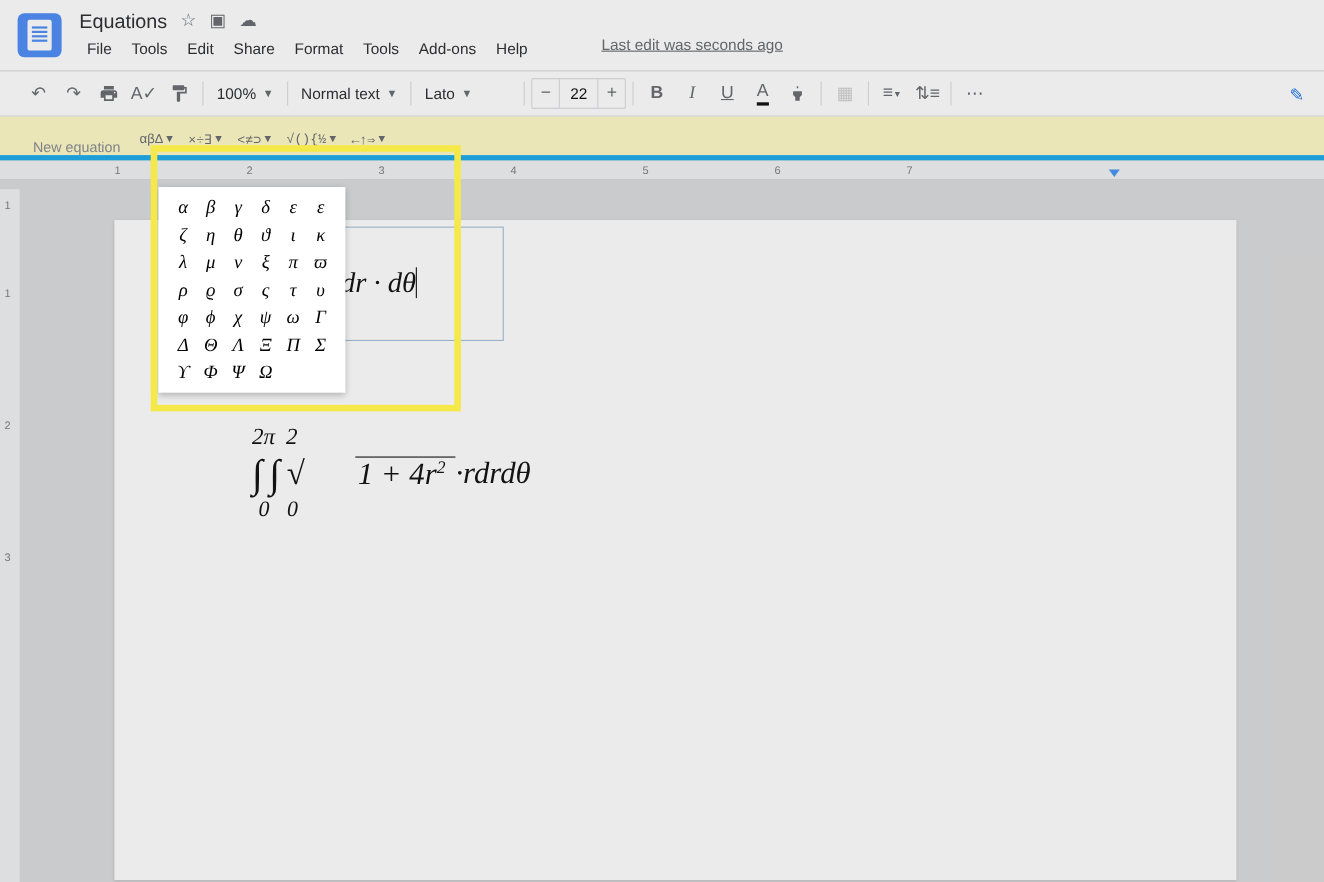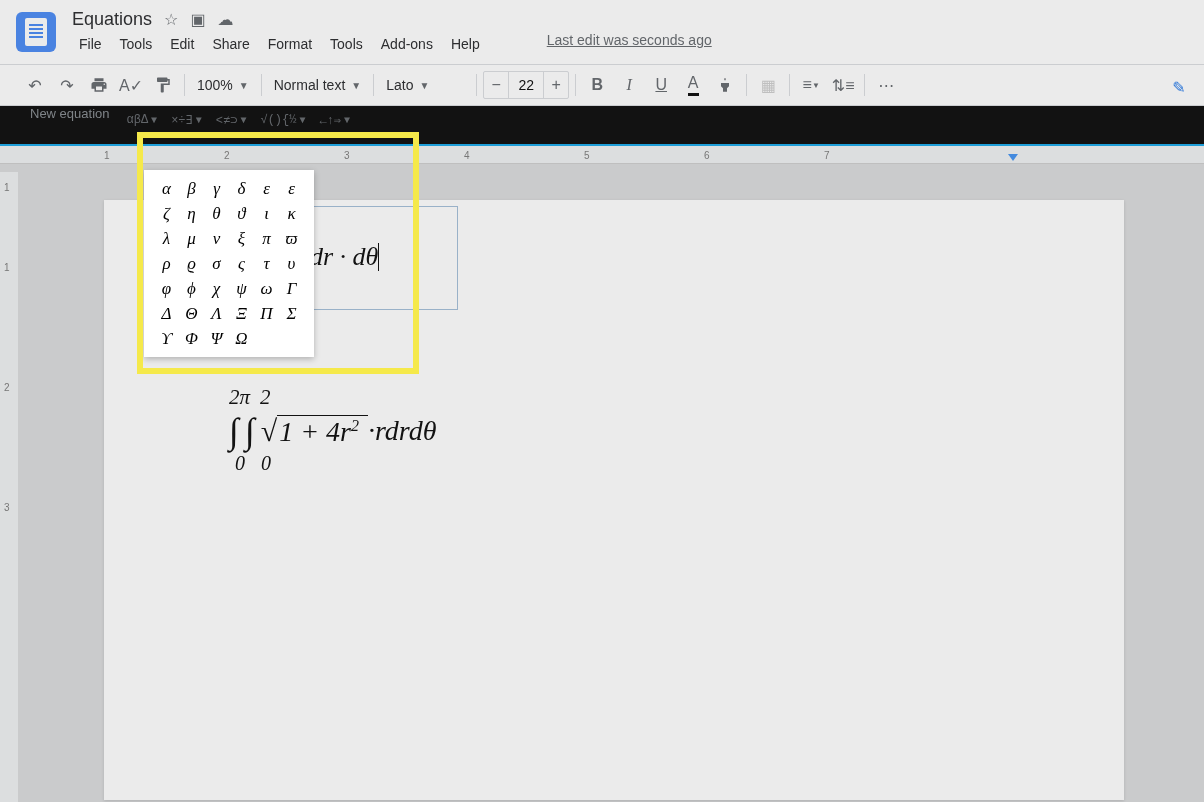--- a/index.html
+++ b/index.html
@@ -25,21 +25,21 @@
 .tool-btn { width: 30px; height: 30px; display: flex; align-items: center; justify-content: center; color: #5f6368; cursor: pointer; border-radius: 2px; font-size: 16px; }
 .tool-sep { width: 1px; height: 22px; background: #dadce0; margin: 0 4px; }
 .tool-dd { display: flex; align-items: center; padding: 0 6px; height: 30px; font-size: 14px; color: #202124; cursor: pointer; gap: 6px; }
 .caret { font-size: 10px; color: #5f6368; }
 .font-size-group { display: flex; align-items: center; border: 1px solid #dadce0; border-radius: 2px; }
 .fs-btn { width: 24px; height: 26px; display: flex; align-items: center; justify-content: center; cursor: pointer; font-size: 16px; color: #5f6368; }
 .fs-val { width: 36px; text-align: center; font-size: 14px; border-left: 1px solid #dadce0; border-right: 1px solid #dadce0; height: 26px; line-height: 26px; }
 .text-color-u { border-bottom: 3px solid #000; padding-bottom: 1px; }
 .pencil-edit { position: absolute; right: 10px; top: 72px; color: #1a73e8; }
 
-.eq-toolbar { background: #000000; border-bottom: 2px solid #0ea5e9; height: 40px; display: flex; align-items: flex-start; padding: 0 30px; gap: 0; }
+.eq-toolbar { background: #fef9c3; border-bottom: 5px solid #0ea5e9; height: 40px; display: flex; align-items: flex-end; padding: 0 30px; gap: 0; }
 .eq-label { font-size: 13px; color: #80868b; margin-right: 10px; }
 .eq-btn-group { display: flex; }
 .eq-btn { border: 1px solid transparent; height: 28px; padding: 0 6px; display: flex; align-items: center; font-size: 12px; color: #5f6368; cursor: pointer; gap: 3px; font-family: Liberation Mono, monospace; }
 
 .highlight-box { position: absolute; left: 137px; top: 132px; width: 282px; height: 242px; border: 6px solid #f5e94a; z-index: 100; pointer-events: none; }
 
 .greek-menu { position: absolute; left: 144px; top: 170px; background: #fff; box-shadow: 0 2px 6px rgba(0,0,0,0.25); z-index: 90; padding: 6px 10px; }
 .greek-row { display: flex; }
 .greek-cell { width: 25px; height: 25px; display: flex; align-items: center; justify-content: center; font-family: 'Times New Roman', serif; font-style: italic; font-size: 17px; cursor: pointer; color: #000; }
 
@@ -55,21 +55,21 @@
 .equation-box { position: absolute; border: 1px solid #9fbbd6; padding: 8px 12px; font-family: 'Times New Roman', serif; font-style: italic; }
 .eq1 { left: 120px; top: 6px; width: 234px; }
 .eq-line { display: flex; align-items: center; }
 .eq-sup { font-size: 18px; }
 .eq-int { font-size: 36px; font-style: normal; }
 .eq-body { font-size: 26px; }
 .eq-sub { font-size: 20px; }
 .cursor { display: inline-block; width: 1px; height: 28px; background: #000; vertical-align: middle; }
 
 .eq2 { position: absolute; left: 125px; top: 185px; font-family: 'Times New Roman', serif; font-style: italic; }
-.sqrt-bar { border-top: 1.5px solid #000; padding: 0 2px; }
+.sqrt-bar { border-top: 1.5px solid #000; padding: 0 2px; margin-left: 46px; }
 </style>
 </head>
 <body>
 
 <div class="overlay"></div>
 
 <div class="header-bar">
   <div class="logo">
       <div class="logo-inner"></div>
     </div>

